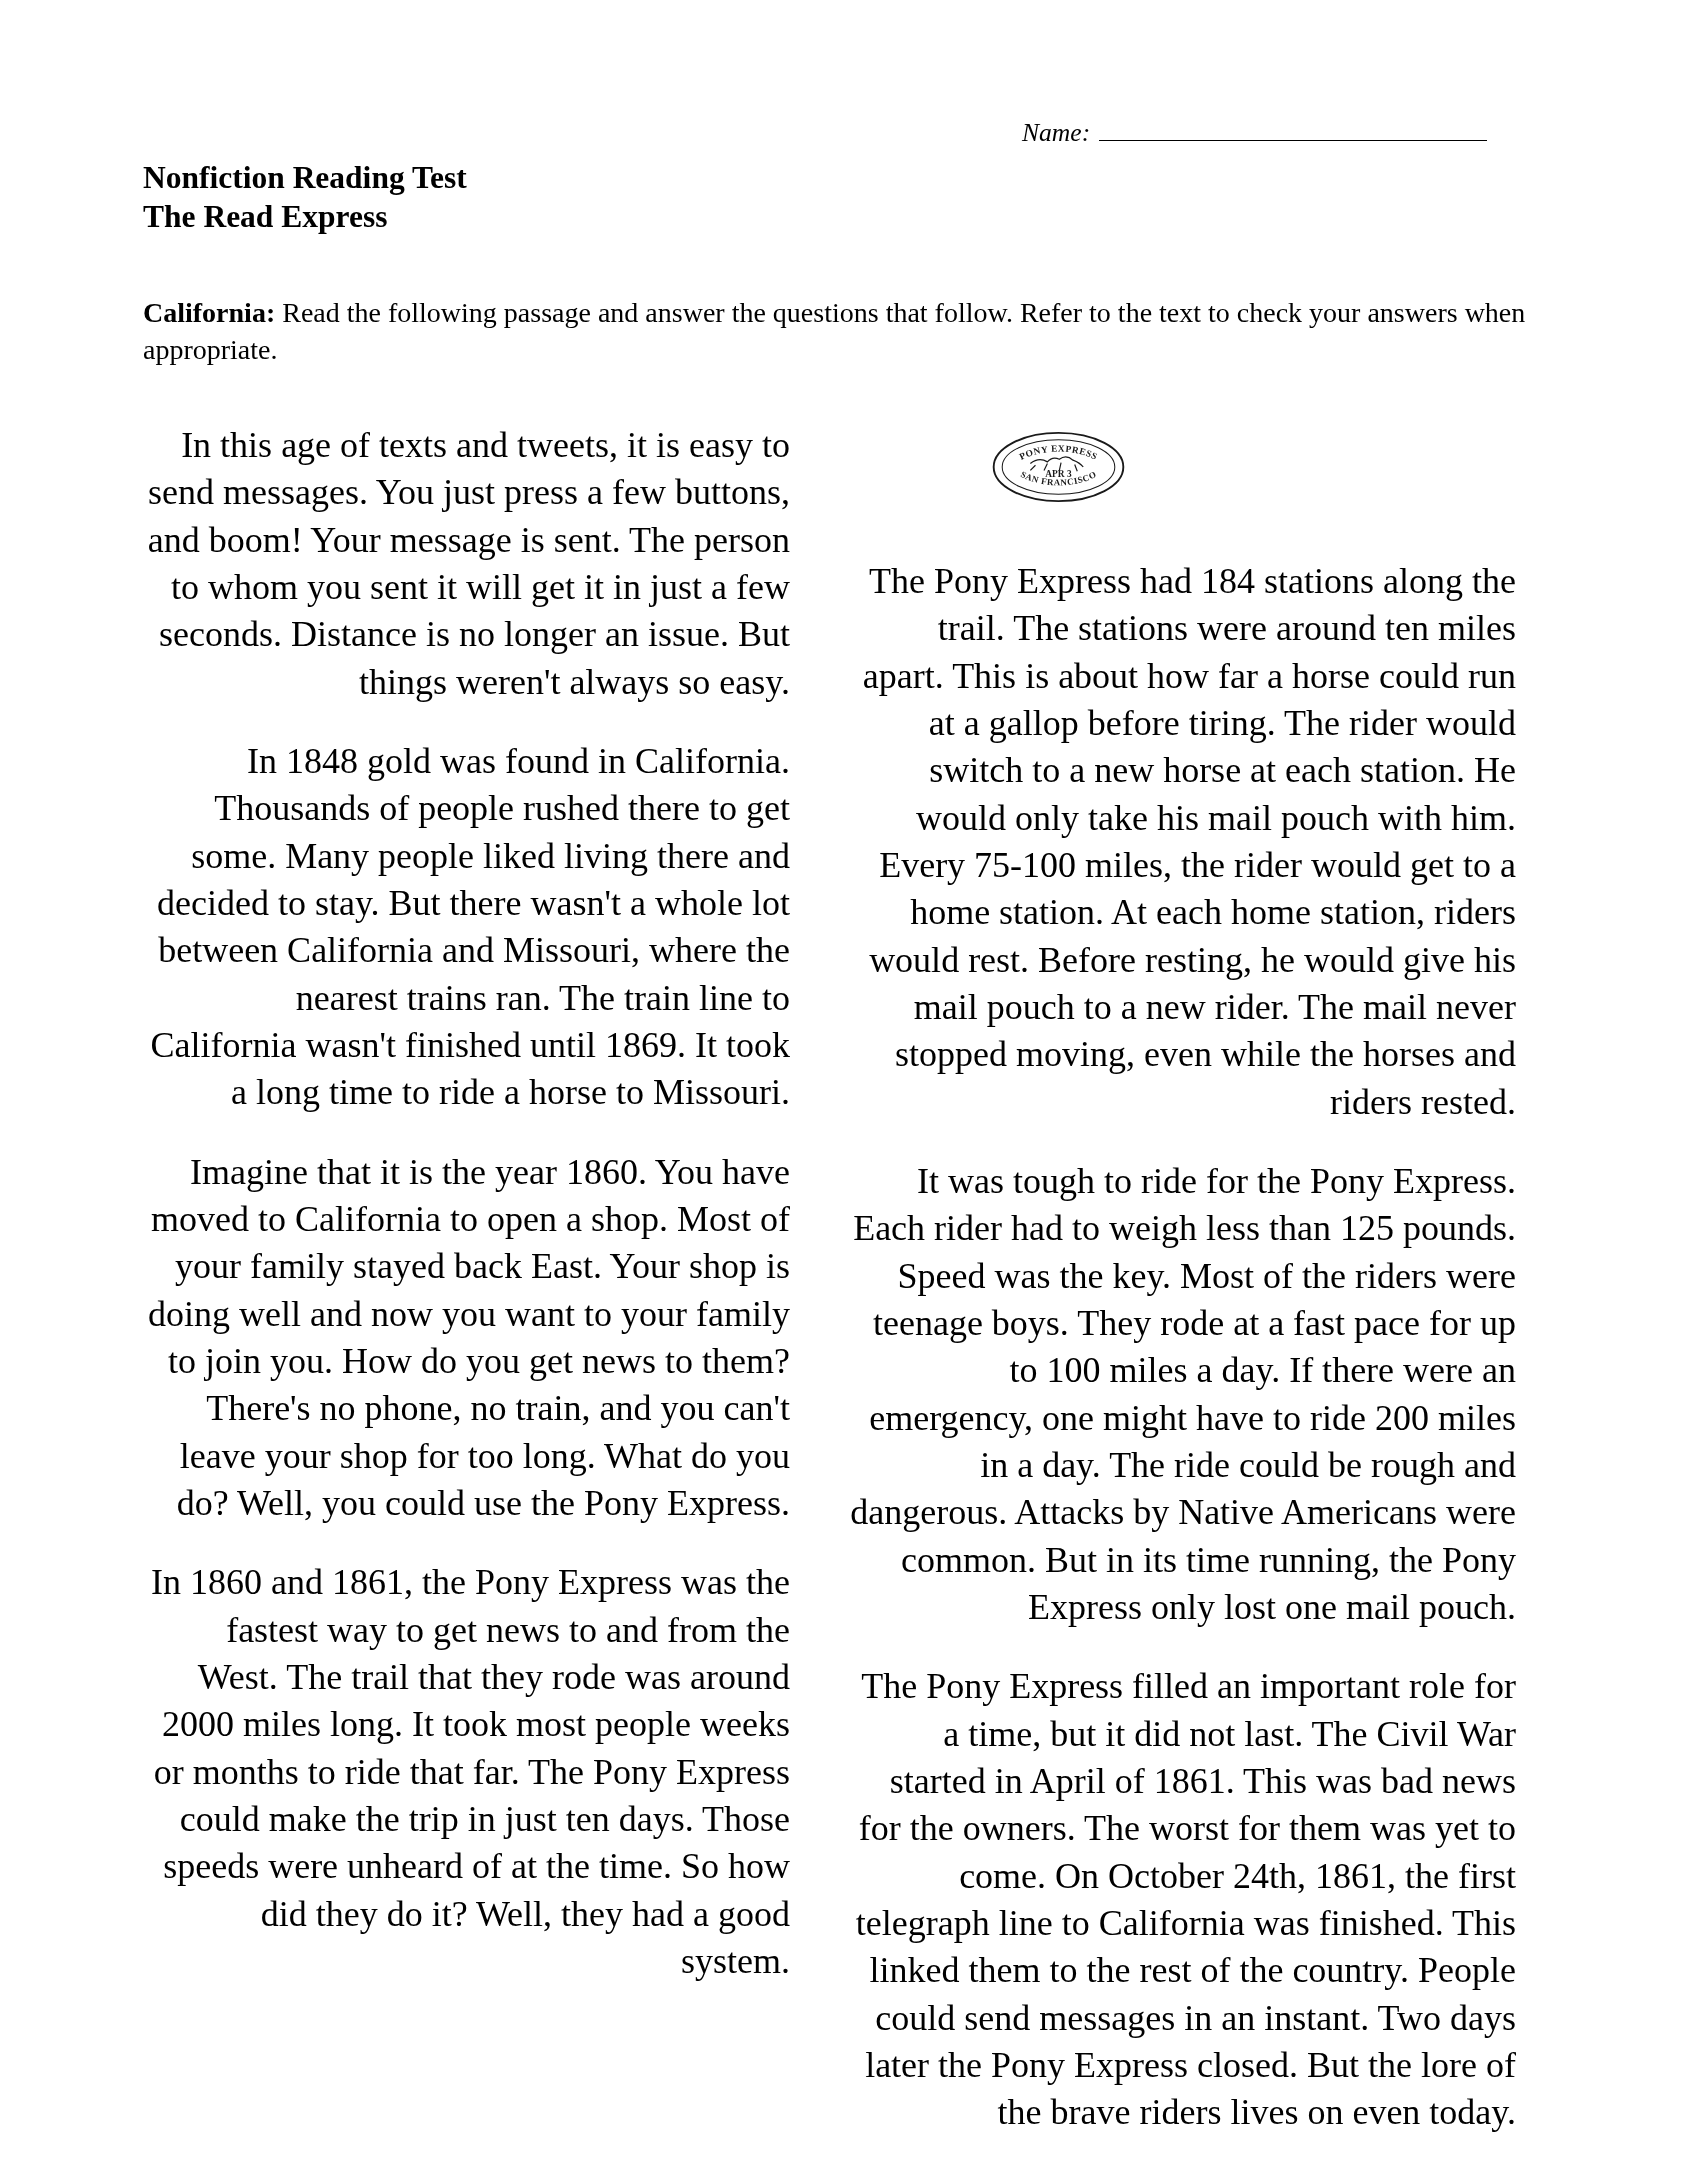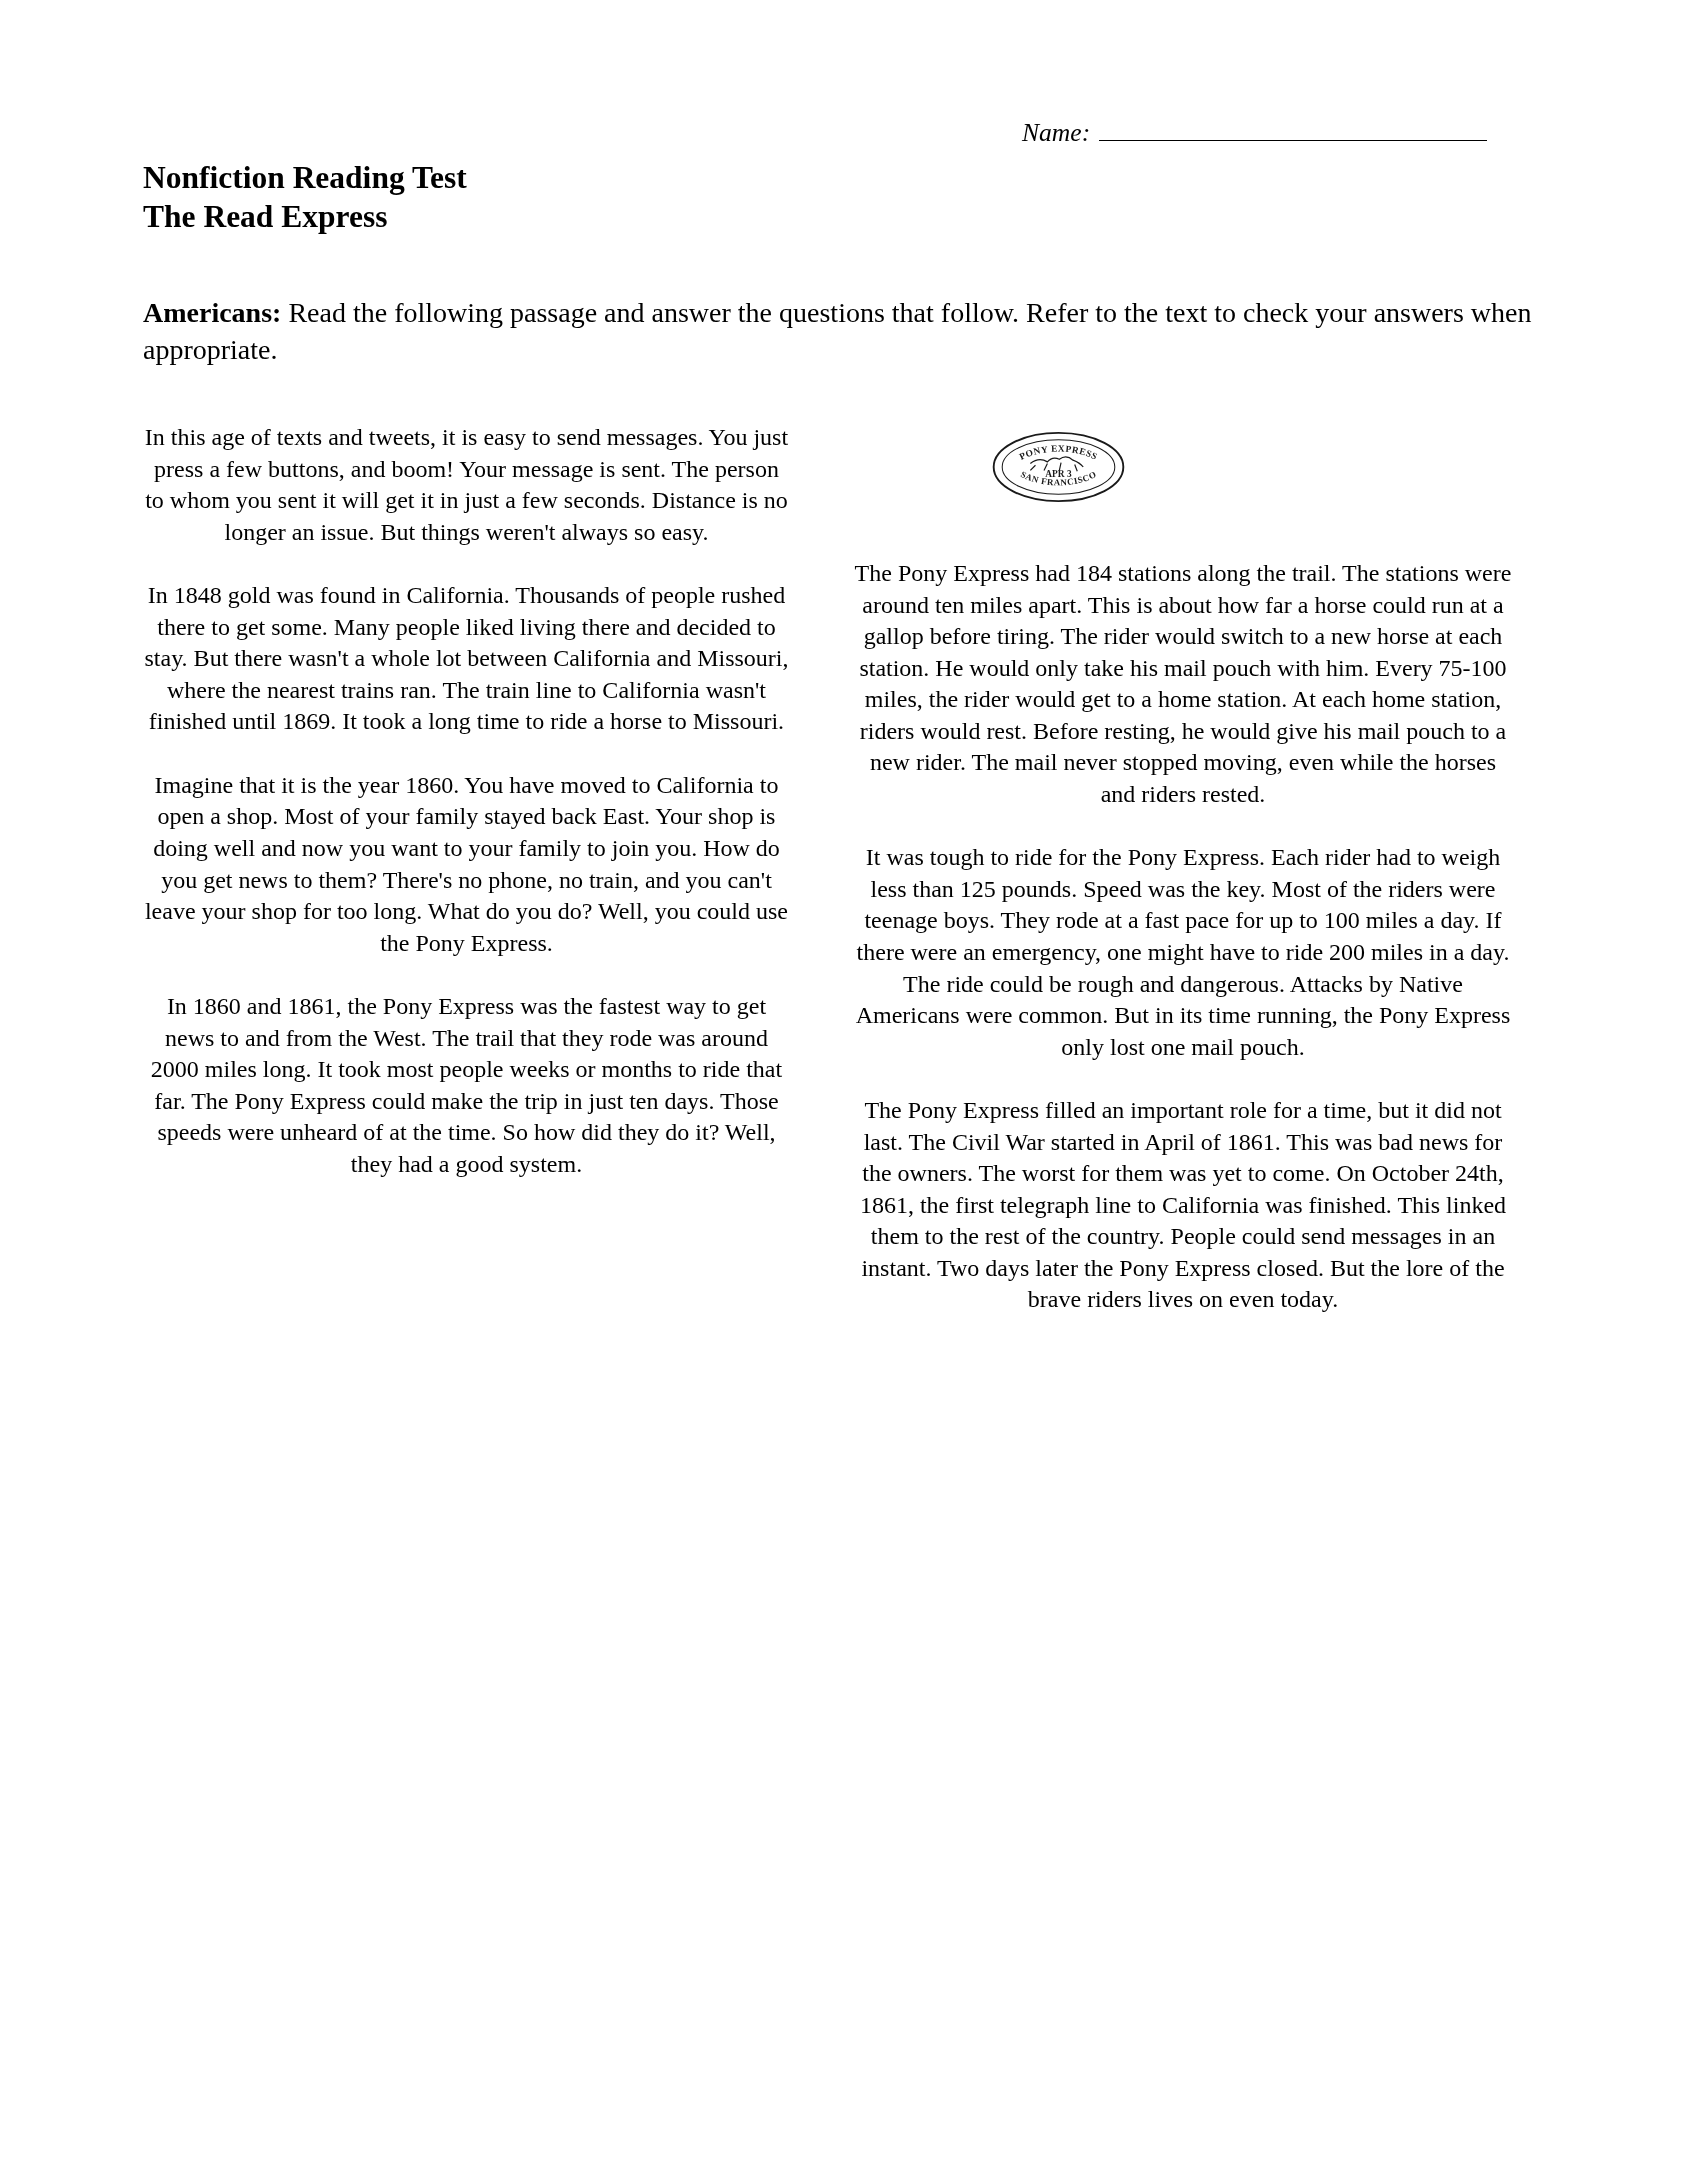--- a/index.html
+++ b/index.html
@@ -74,24 +74,24 @@
     width: 647px;
   }
   .col-right {
     position: absolute;
     left: 707px;
     top: 136px;
     width: 666px;
     font-family: Liberation Serif, serif;
   }
   .para {
-    font-size: 24px;
+    font-size: 36px;
     line-height: 1.315;
     margin: 0 0 32px 0;
-    text-align: center;
+    text-align: right;
   }
   .stamp-wrap {
     position: absolute;
     left: 986px;
     top: 426px;
     width: 145px;
     height: 85px;
   }
   .stamp {
     width: 145px;
@@ -107,21 +107,21 @@
     <span class="name-label">Name:</span>
     <span class="name-line"></span>
   </div>
 
   <div class="title-block">
     <div>Nonfiction Reading Test</div>
     <div>The Read Express</div>
   </div>
 
   <div class="directions">
-    <b>Americans:</b><span> Read the following passage and answer the questions that follow. Refer to the text to check your answers when appropriate.</span>
+    <b>California:</b><span> Read the following passage and answer the questions that follow. Refer to the text to check your answers when appropriate.</span>
   </div>
 
   <div class="stamp-wrap">
     <svg class="stamp" viewBox="0 0 170 96" xmlns="http://www.w3.org/2000/svg">
       <ellipse cx="85" cy="48" rx="76" ry="40" fill="none" stroke="#1a1a1a" stroke-width="2.2"></ellipse>
       <ellipse cx="85" cy="48" rx="66" ry="32" fill="none" stroke="#1a1a1a" stroke-width="1.2"></ellipse>
       <path id="topArc" d="M 28 52 A 60 32 0 0 1 142 52" fill="none" stroke="none"></path>
       <path id="botArc" d="M 26 46 A 62 34 0 0 0 144 46" fill="none" stroke="none"></path>
       <text font-family="Liberation Serif, serif" font-size="11" font-weight="bold" fill="#1a1a1a" letter-spacing="0.6">
         <textPath href="#topArc" startOffset="50%" text-anchor="middle">PONY EXPRESS</textPath>

